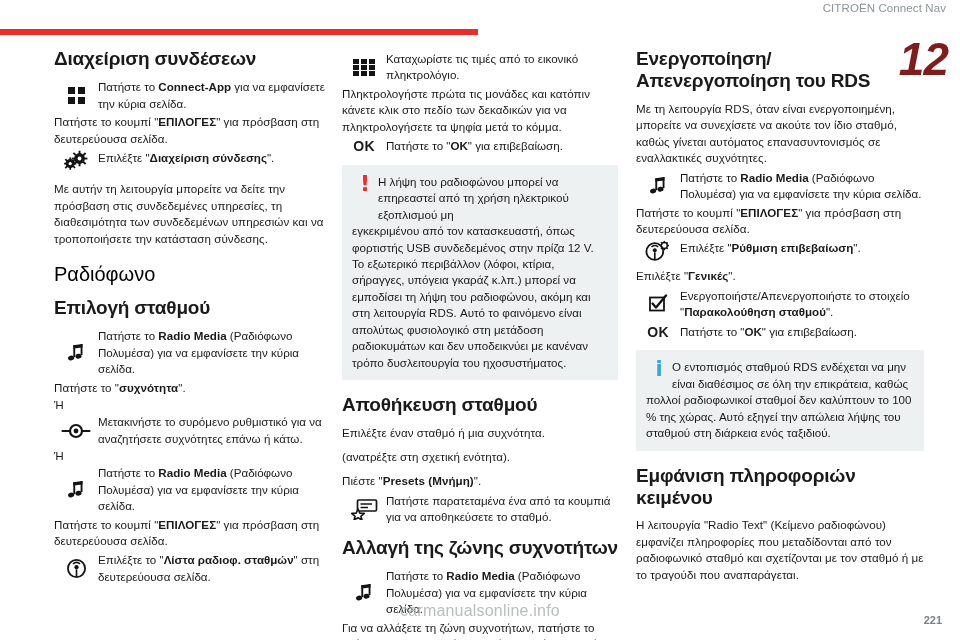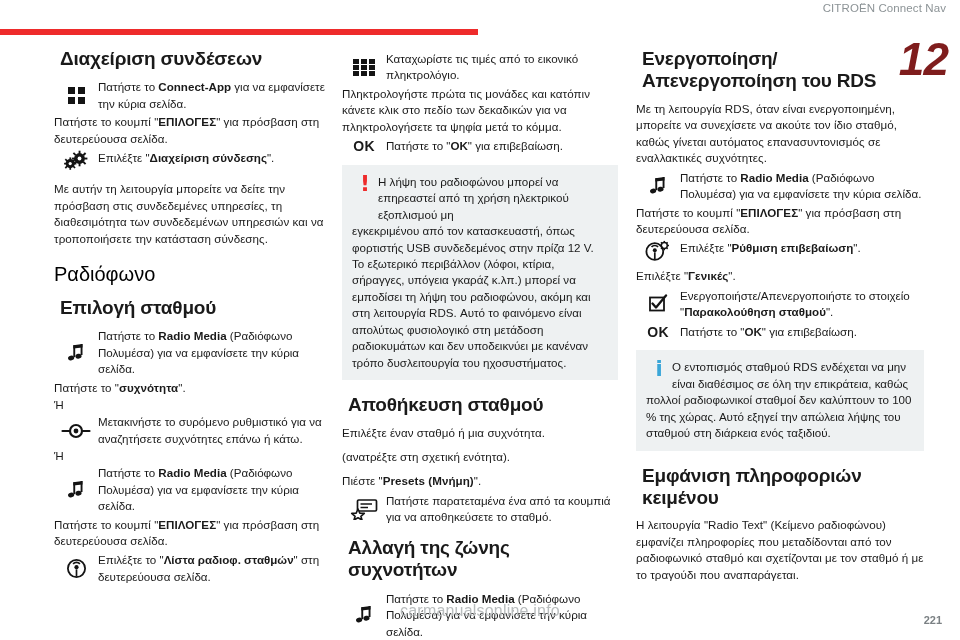--- a/index.html
+++ b/index.html
@@ -71,21 +71,21 @@
     padding: 0 12px 0 0;
   }
   .col-1 { width: 288px; margin-left: 54px; }
   .col-2 { width: 288px; margin-left: 0px; }
   .col-3 { width: 300px; margin-left: 6px; }
 
   
   h1.section-title {
     font-size: 19px;
     font-weight: bold;
-    margin: 0 0 8px 6px;
+    margin: 0 0 8px 0;
     line-height: 1.18;
     letter-spacing: -.2px;
   }
   h2.group-title {
     font-size: 20px;
     font-weight: normal;
     color: #000000;
     margin: 16px 0 12px 0;
     line-height: 1.1;
   }

